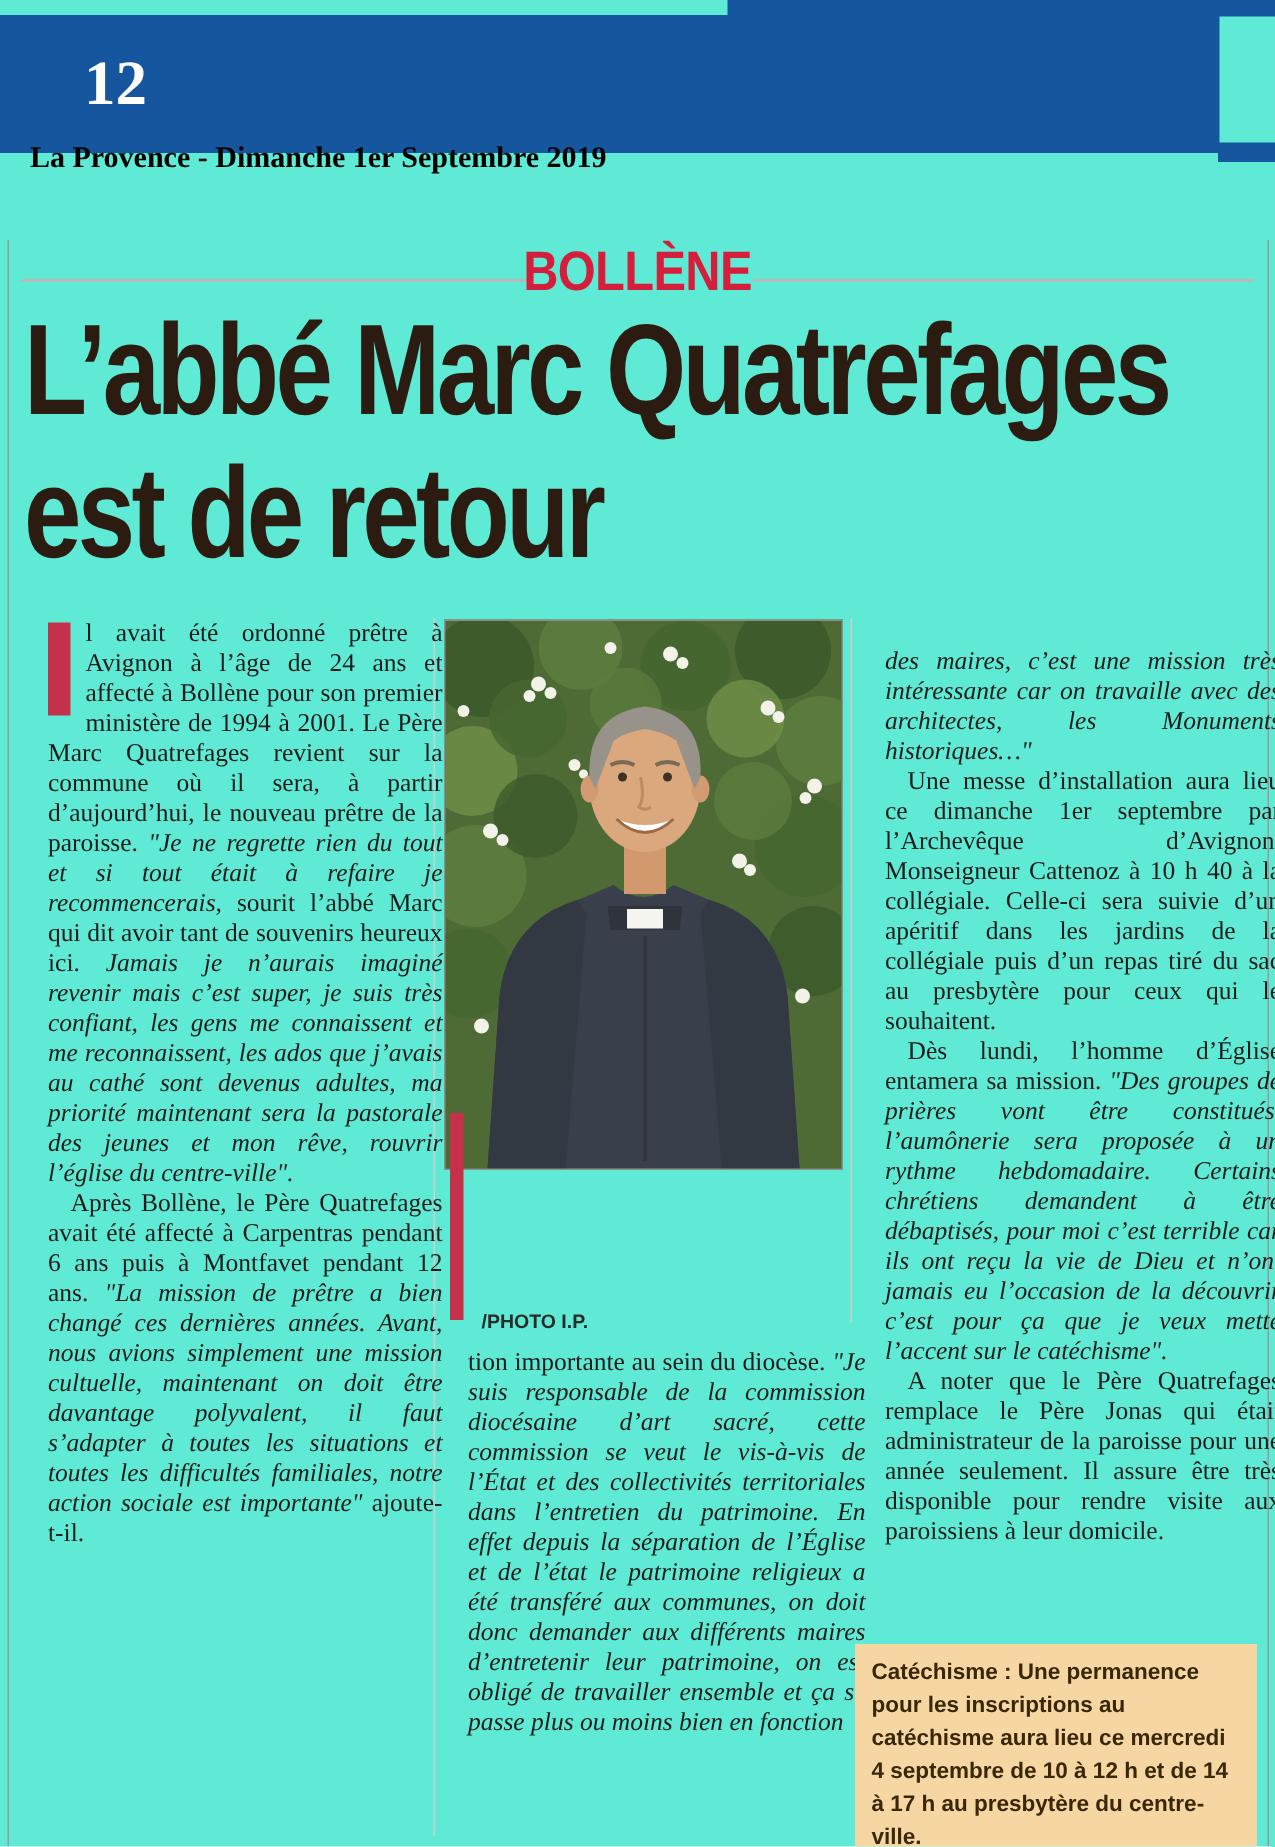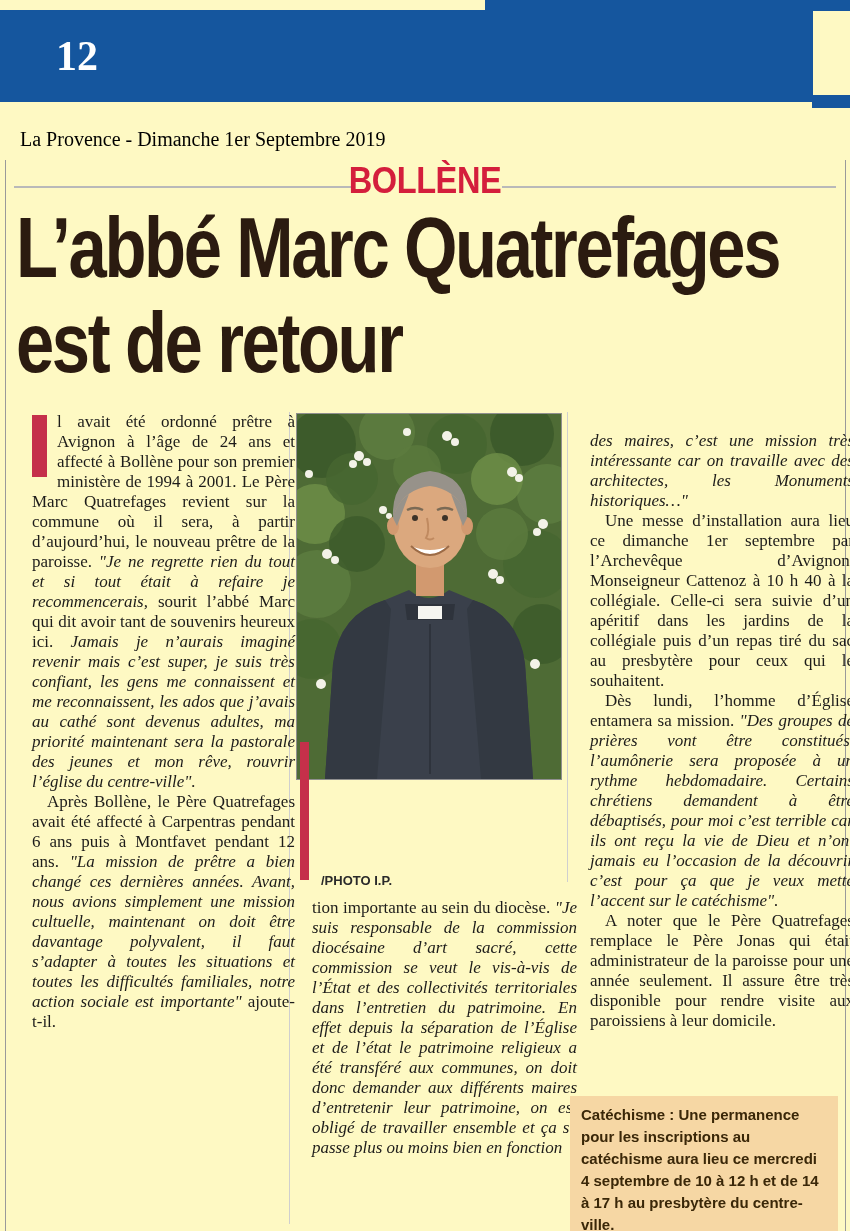--- a/index.html
+++ b/index.html
@@ -6,35 +6,35 @@
     --banner-blue:#15569e;
     --kicker-red:#d41e3c;
     --accent-red:#c5304a;
     --headline-ink:#2b1b10;
     --body-ink:#1d1c1a;
     --infobox-bg:#f6d7a4;
     --infobox-border:#ee8f1a;
     --rule-gray:#b9b9b9;
   }
   html,body{margin:0;padding:0;background:#ffffff;}
-  #page{position:relative;width:850px;height:1231px;background:#fef9c3;overflow:hidden;
+  #page{position:relative;width:850px;height:1231px;background:#5eead4;overflow:hidden;
         font-family:"Liberation Serif",serif;color:var(--body-ink);}
 
   
   .banner-topstrip{position:absolute;left:485px;top:0;width:365px;height:11px;background:var(--banner-blue);}
   .banner{position:absolute;left:0;top:10px;width:813px;height:92px;background:var(--banner-blue);}
   .banner-tab{position:absolute;left:812px;top:95px;width:38px;height:13px;background:var(--banner-blue);}
   .page-number{position:absolute;left:56px;top:22px;color:#fff;font-family:"Liberation Serif",serif;
                font-weight:bold;font-size:42px;}
   .section-title{position:absolute;left:50%;top:0px;transform:translateX(-50%);white-space:nowrap;
                  color:#fff;font-family:"DejaVu Serif",serif;font-style:italic;font-weight:bold;
                  font-size:70px;letter-spacing:1px;}
 
-  .edition-line{position:absolute;left:20px;top:128px;font-family:"Liberation Serif",serif;
-                font-weight:normal;font-size:20px;color:#000;}
+  .edition-line{position:absolute;left:20px;top:94px;font-family:"Liberation Serif",serif;
+                font-weight:bold;font-size:20px;color:#000;}
 
   
   .article-frame{position:absolute;left:5px;top:160px;width:839px;height:1071px;
                  border-left:1px solid #9a9a9a;border-right:1px solid #9a9a9a;}
 
   .kicker-label{position:absolute;left:50%;top:160px;transform:translateX(-50%) scaleX(.88);
                 font-family:"Liberation Sans",sans-serif;font-weight:bold;font-size:37px;
                 letter-spacing:-.5px;color:var(--kicker-red);white-space:nowrap;}
   .kicker-line{position:absolute;top:186px;height:2px;background:var(--rule-gray);}
   .kicker-line.left{left:14px;width:338px;}

